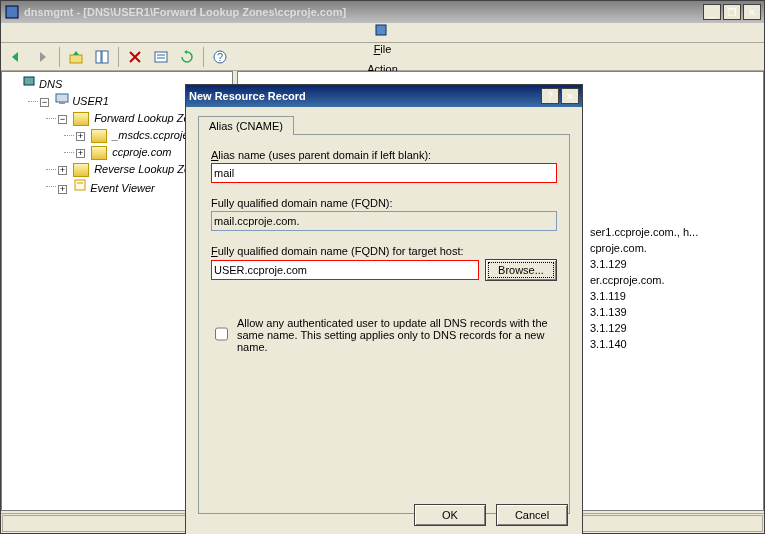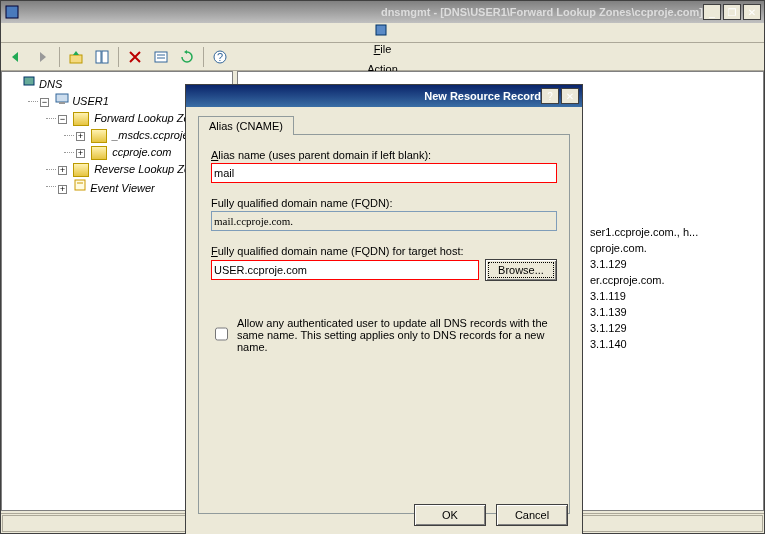--- a/index.html
+++ b/index.html
@@ -2,21 +2,21 @@
 <html><head>
 <meta charset="utf-8">
 <style>
 * { box-sizing: border-box; font-family: Tahoma, sans-serif; font-size: 11px; }
 body { margin: 0; background: #a0a0a0; width: 765px; height: 534px; overflow: hidden; }
 .window { position: absolute; background: #ece9d8; border: 1px solid #404040; }
 .main-window { left: 0; top: 0; width: 765px; height: 534px; }
 .titlebar { height: 22px; background: linear-gradient(#0a246a,#a6caf0); display: flex; align-items: center; padding: 0 3px; color: #fff; }
 .titlebar-inactive { background: linear-gradient(#808080,#c0c0c0); }
 .titlebar-icon { width: 16px; height: 16px; margin-right: 4px; display: inline-flex; align-items: center; justify-content: center; }
-.titlebar-text { flex: 1; font-weight: bold; color: #fff; text-align: right; }
+.titlebar-text { flex: 1; font-weight: bold; color: #fff; }
 .titlebar-inactive .titlebar-text { color: #ddd; }
 .titlebar-btns { display: flex; gap: 2px; }
 .tb-btn { width: 18px; height: 16px; background: #ece9d8; border: 1px solid #404040; display: flex; align-items: center; justify-content: center; font-size: 10px; font-family: Arial; }
 .menubar { height: 20px; display: flex; align-items: center; padding: 0 4px; gap: 4px; border-bottom: 1px solid #aca899; flex-direction: column; }
 .menu-item { padding: 2px 6px; }
 .menu-item u { text-decoration: underline; }
 .mdi-btns { margin-left: auto; display: flex; gap: 2px; }
 .mdi-btn { width: 16px; height: 14px; background: #ece9d8; border: 1px solid #808080; display: flex; align-items: center; justify-content: center; font-size: 9px; }
 .toolbar { height: 28px; display: flex; align-items: center; padding: 0 4px; gap: 2px; border-bottom: 1px solid #aca899; }
 .tb-button { width: 24px; height: 24px; border: 1px solid #ece9d8; display: flex; align-items: center; justify-content: center; }
@@ -35,21 +35,21 @@
 .status { position: absolute; bottom: 0; left: 0; right: 0; height: 20px; border-top: 1px solid #aca899; display: flex; }
 .status-cell { border: 1px solid #aca899; margin: 1px; flex: 1; background: #ece9d8; }
 .dialog { left: 185px; top: 48px; width: 398px; height: 453px; margin-top: 36px; }
 .dialog .titlebar { background: linear-gradient(#0a246a,#3a6ea5); }
 .dialog-body { padding: 8px 12px; height: calc(100% - 22px); position: relative; }
 .tab-strip { display: flex; }
 .tab { padding: 3px 10px; background: #ece9d8; border: 1px solid #919b9c; border-bottom: none; position: relative; top: 1px; }
 .tab-panel { border: 1px solid #919b9c; height: 380px; padding: 14px 12px; background: #ece9d8; }
 .field-label { margin-bottom: 2px; color: #000; }
 .text-input { width: 100%; border: 1px solid #7f9db9; padding: 2px 2px; background: #fff; height: 20px; font-size: 11px; }
-.text-input[readonly] { background: #ece9d8; font-family: Liberation Serif, serif; }
+.text-input[readonly] { background: #ece9d8; }
 .highlight { border: 1px solid #ff0000 !important; }
 .field-group { margin-bottom: 14px; }
 .fqdn-row { display: flex; gap: 6px; align-items: center; }
 .fqdn-row .text-input { flex: 1; }
 .browse-btn { width: 72px; height: 22px; background: #ece9d8; border: 1px solid #404040; box-shadow: inset 1px 1px #fff, inset -1px -1px #808080; outline: 1px dotted #000; outline-offset: -4px; }
 .check-row { display: flex; gap: 6px; margin-top: 36px; }
 .check-row input { margin-top: 1px; }
 .dlg-buttons { position: absolute; bottom: 10px; right: 14px; display: flex; gap: 10px; }
 .dlg-btn { width: 72px; height: 22px; background: #ece9d8; border: 1px solid #404040; box-shadow: inset 1px 1px #fff, inset -1px -1px #808080; }
 .records { padding: 4px; line-height: 16px; color: #000; }

